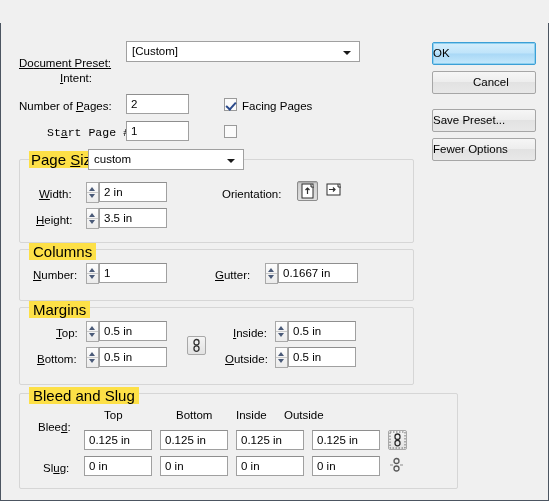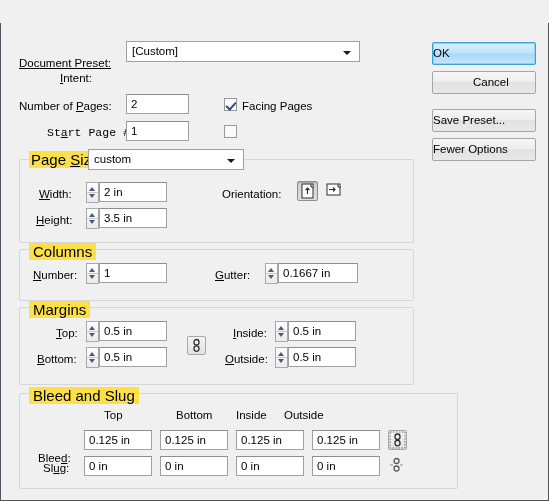--- a/index.html
+++ b/index.html
@@ -338,21 +338,21 @@
     </div>
 
     <div class="group" style="left:18px; top:370px; width:439px; height:96px;">
       <div class="legend">Bleed and Slug</div>
 
       <div class="lbl" style="left:84px; top:14px;">Top</div>
       <div class="lbl" style="left:156px; top:14px;">Bottom</div>
       <div class="lbl" style="left:216px; top:14px;">Inside</div>
       <div class="lbl" style="left:264px; top:14px;">Outside</div>
 
-      <div class="lbl" style="left:18px; top:57px;">Blee<u>d</u>:</div>
+      <div class="lbl" style="left:18px; top:26px;">Blee<u>d</u>:</div>
       <div class="field" style="left:64px; top:36px; width:68px;">0.125 in</div>
       <div class="field" style="left:140px; top:36px; width:68px;">0.125 in</div>
       <div class="field" style="left:216px; top:36px; width:68px;">0.125 in</div>
       <div class="field" style="left:292px; top:36px; width:68px;">0.125 in</div>
       <div class="iconbtn" style="left:368px; top:36px; width:19px; height:20px;">
         <svg width="17" height="18" viewBox="0 0 17 18">
           <rect x="1" y="1" width="15" height="16" fill="none" stroke="#6d6d6d" stroke-width="1" stroke-dasharray="1.5 1.5"></rect>
           <rect x="6" y="3" width="5" height="5.5" rx="2.5" fill="none" stroke="#2b2b2b" stroke-width="1.3"></rect>
           <rect x="6" y="9.3" width="5" height="5.5" rx="2.5" fill="none" stroke="#2b2b2b" stroke-width="1.3"></rect>
         </svg>

